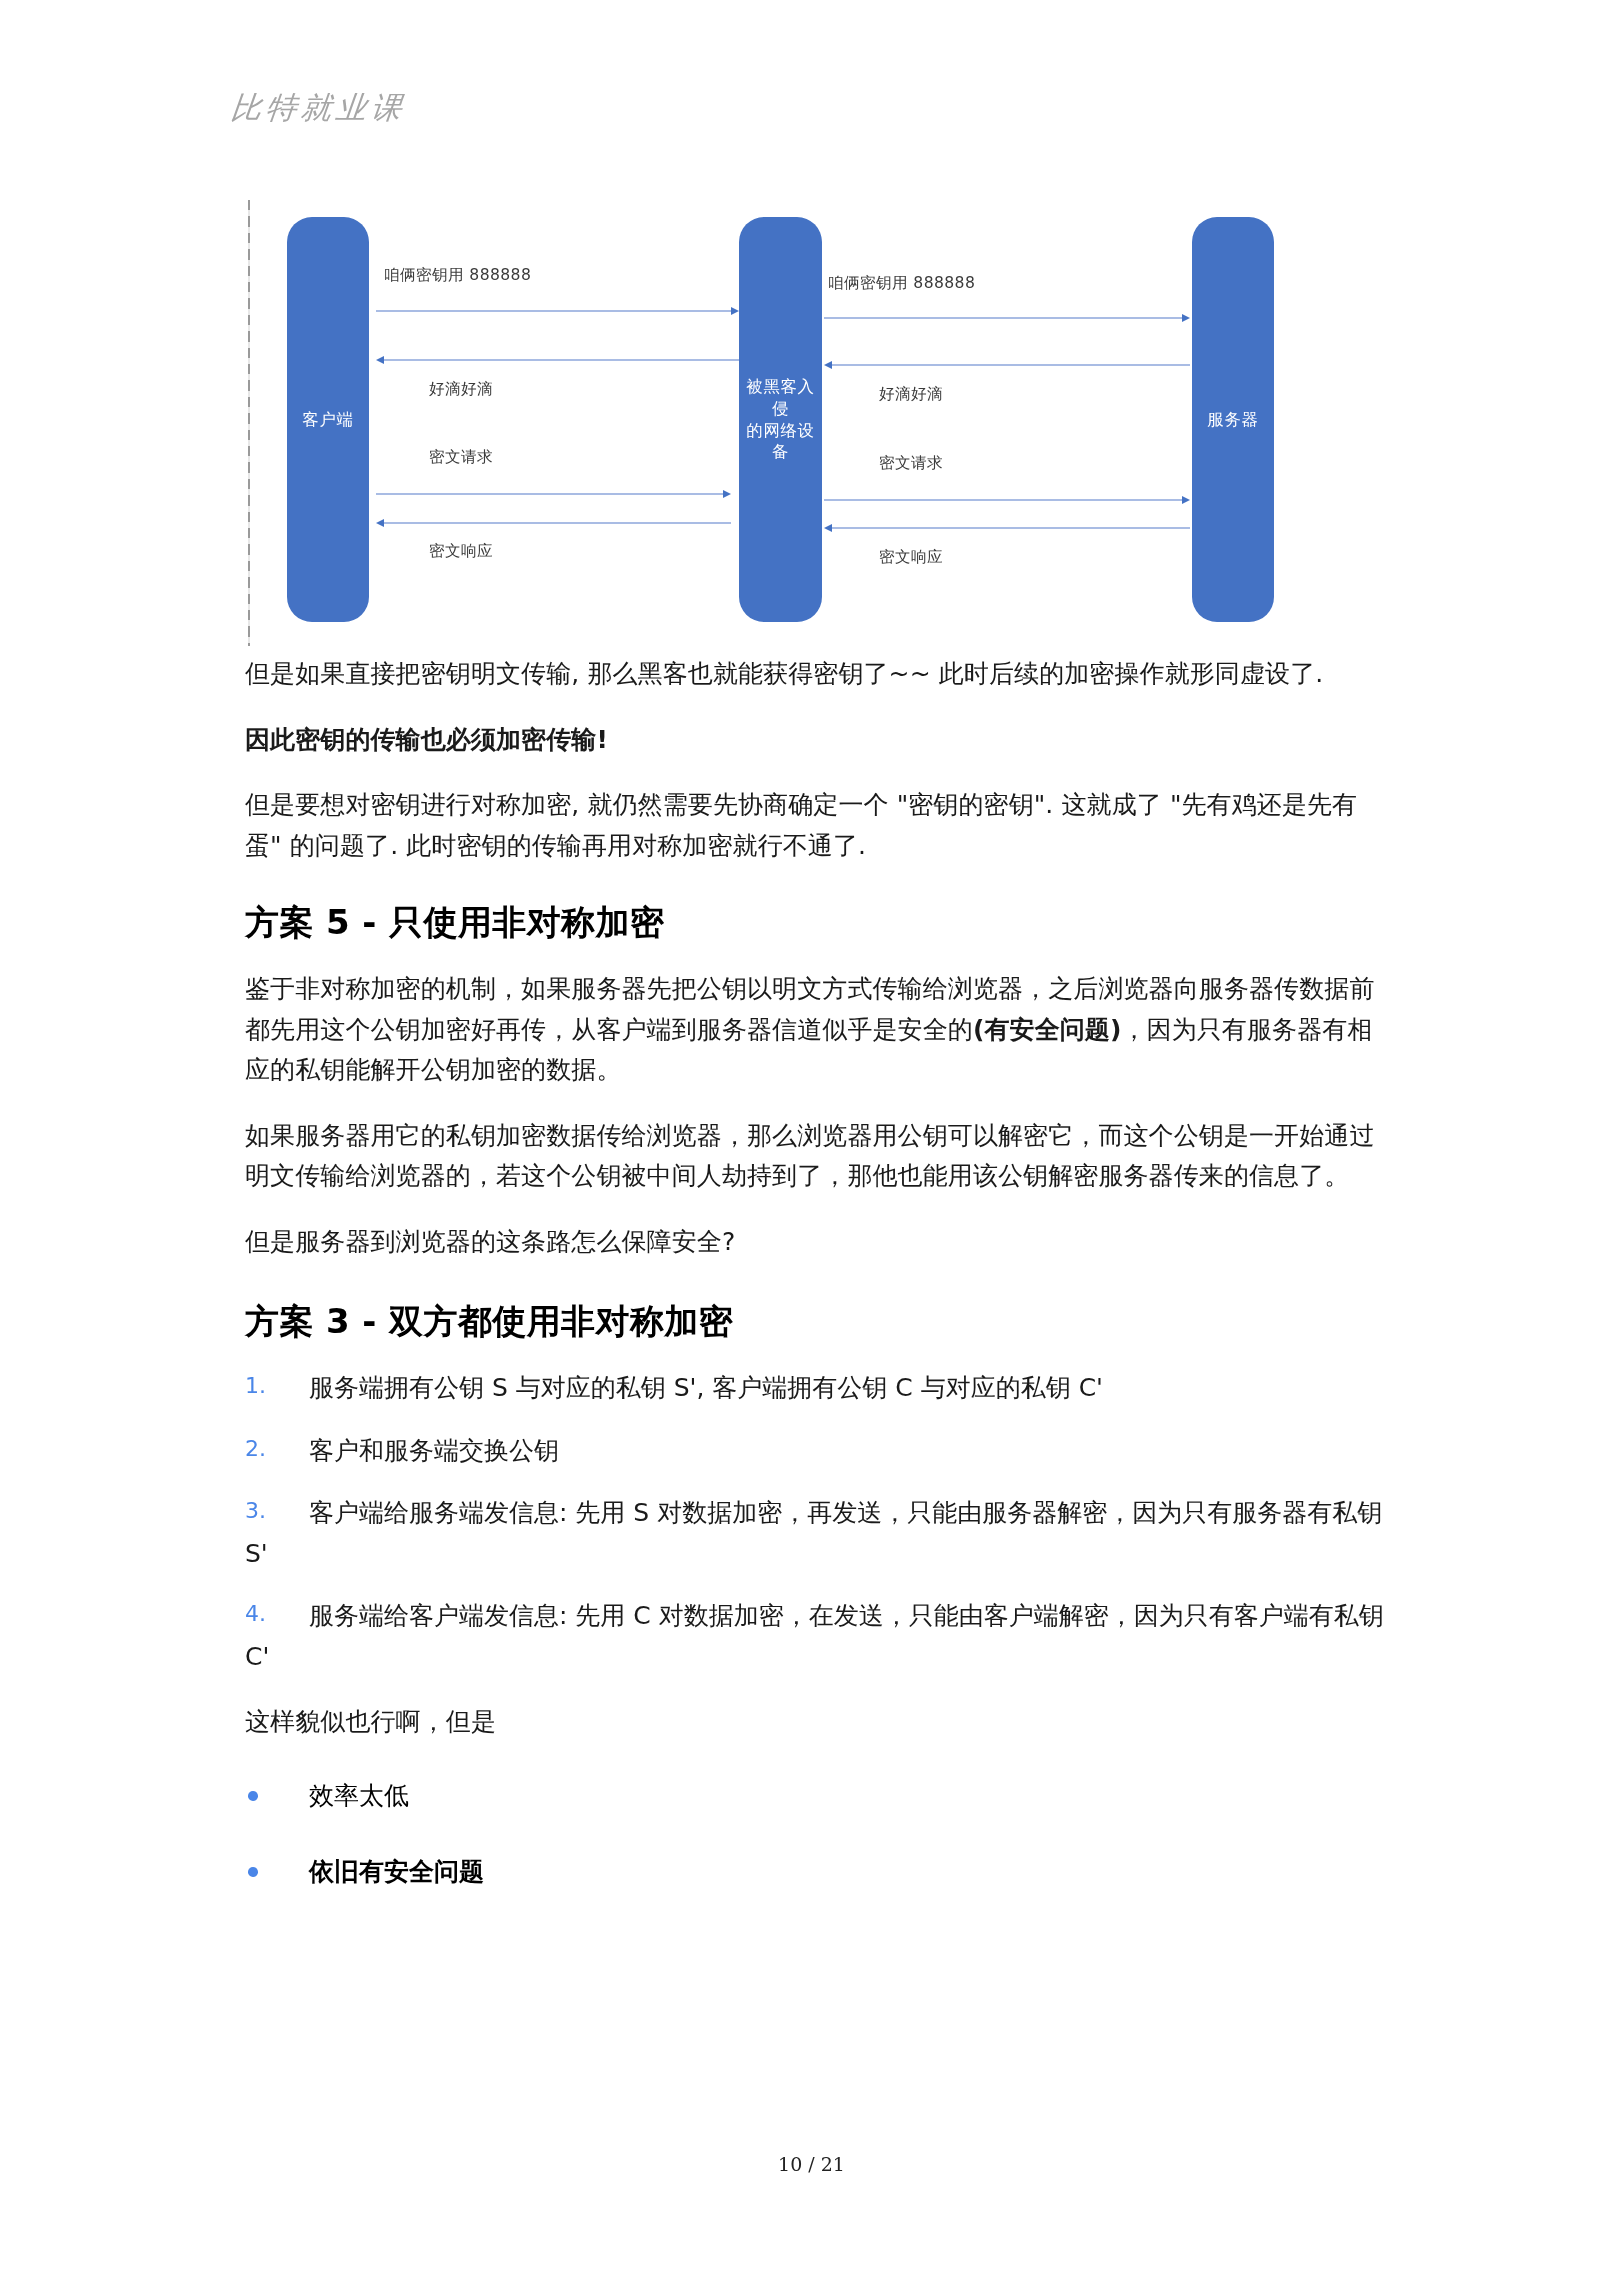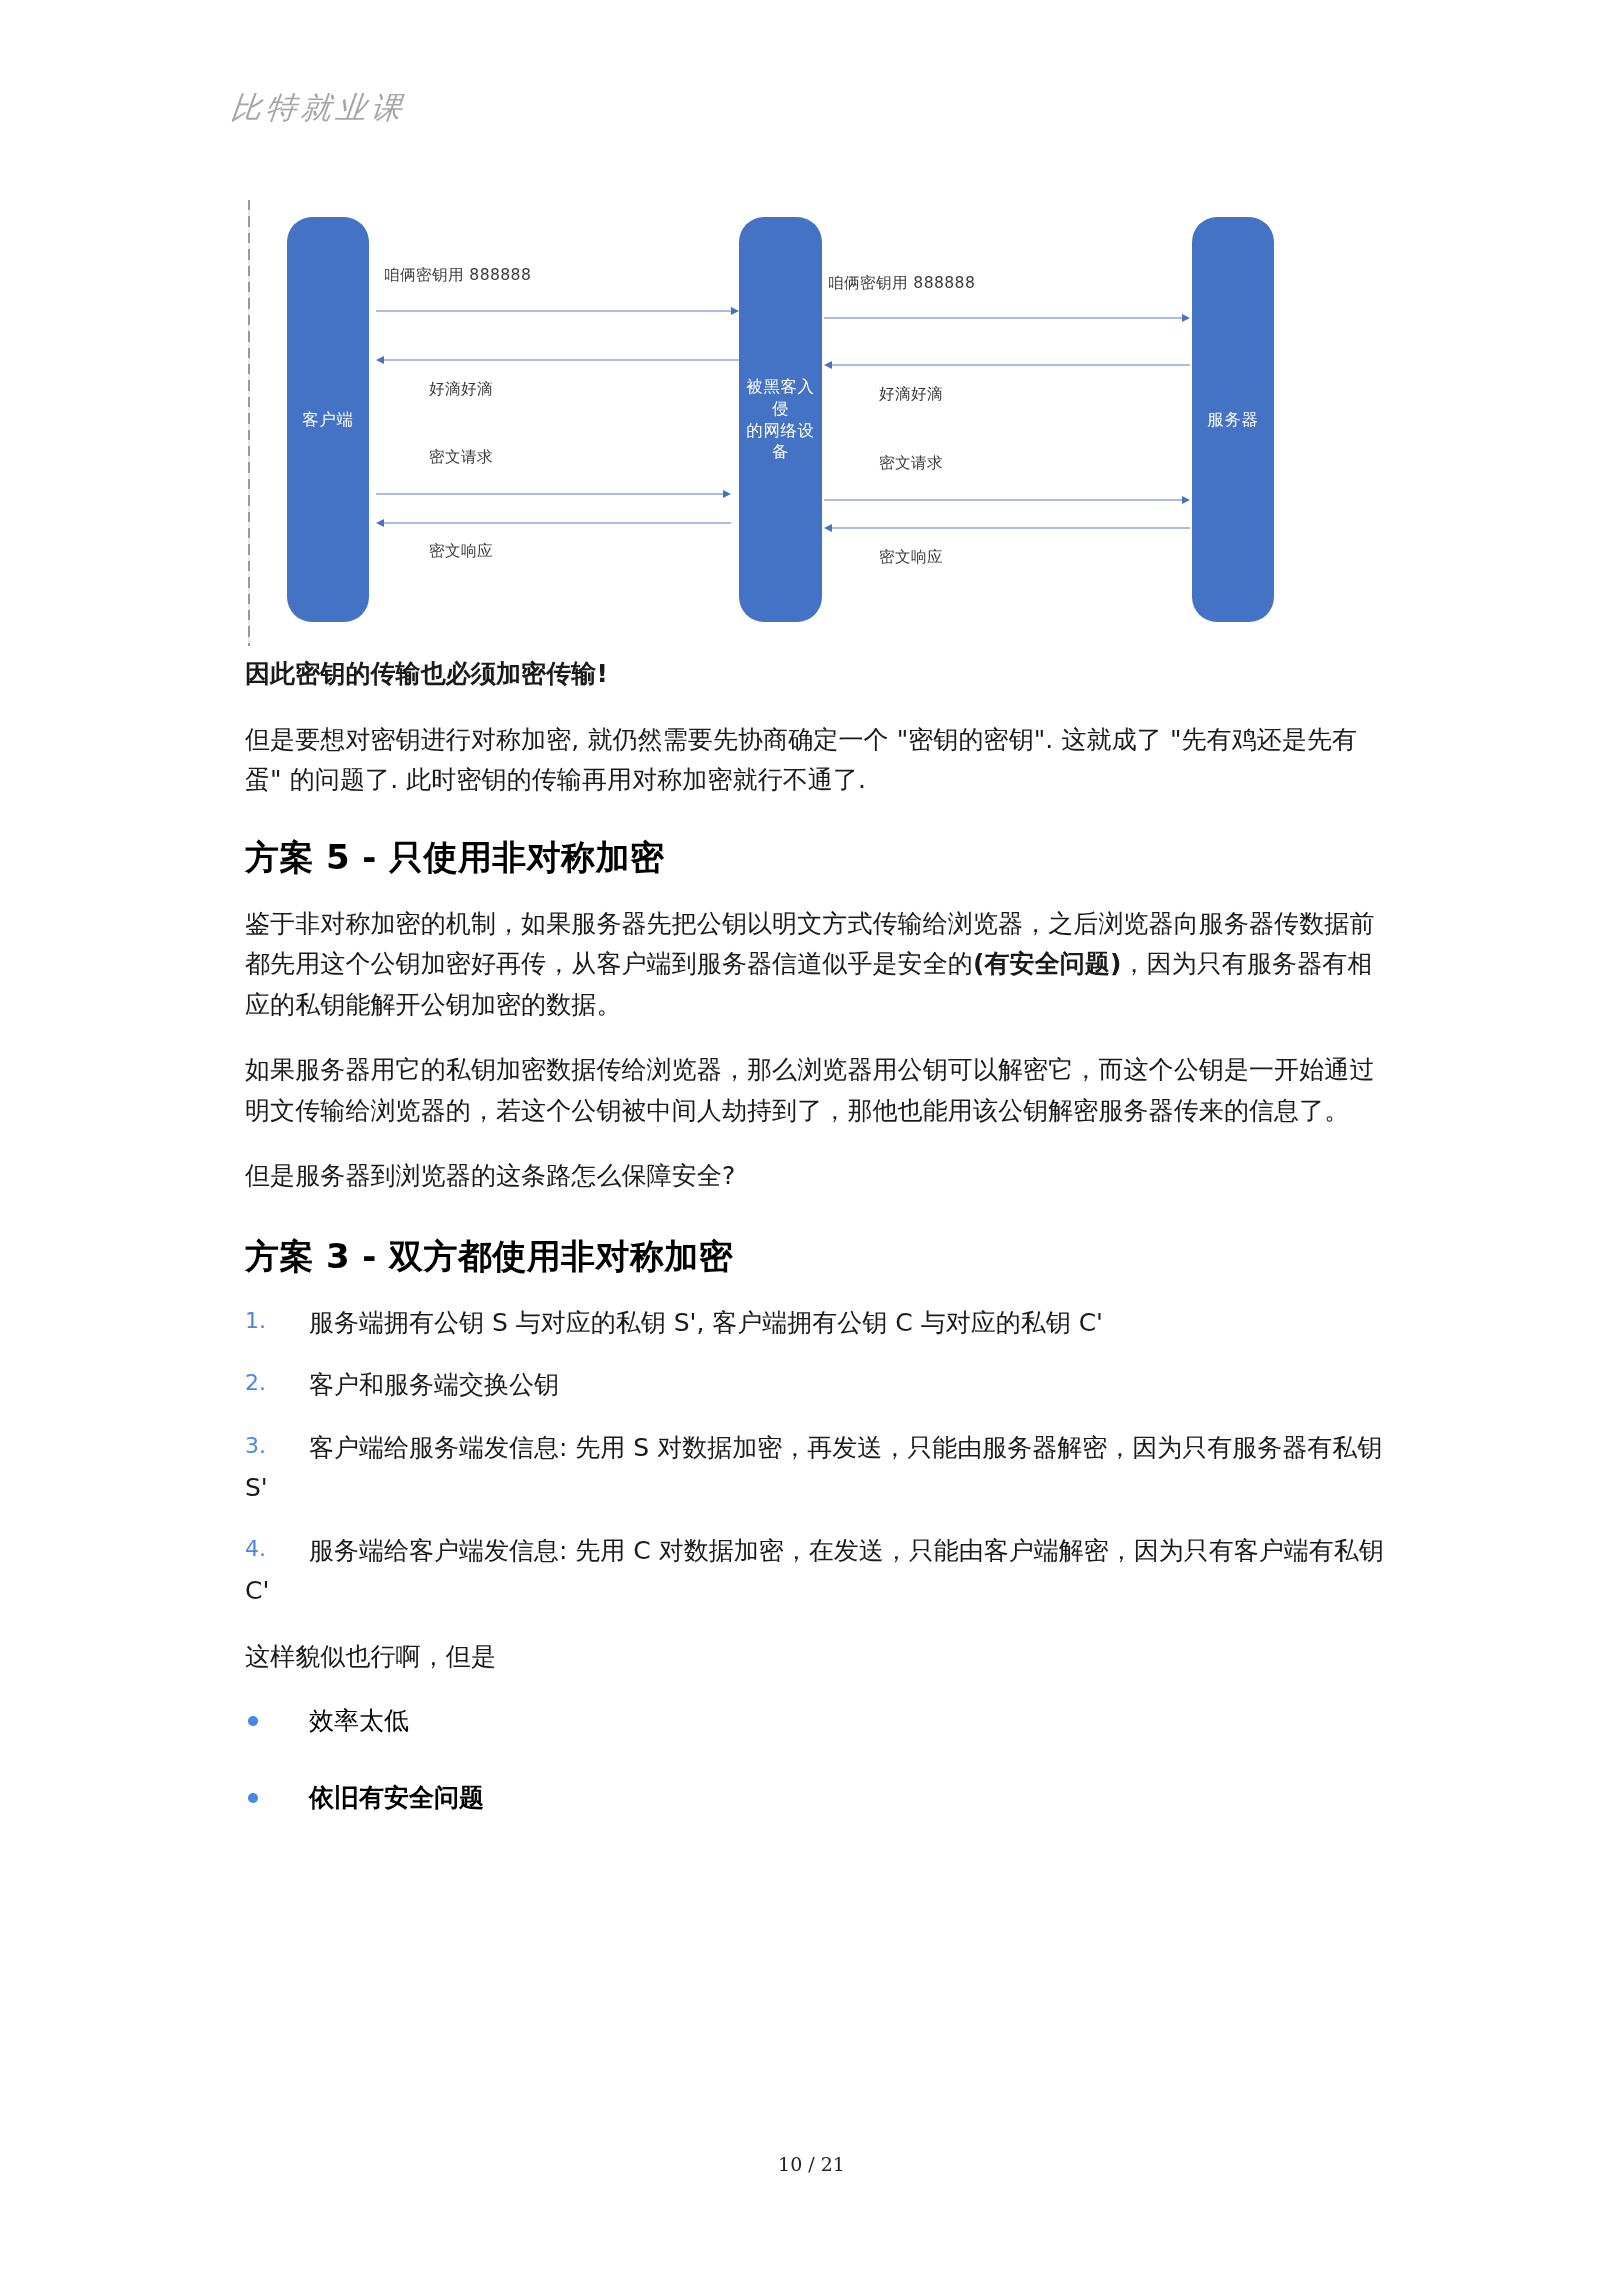--- a/index.html
+++ b/index.html
@@ -261,20 +261,21 @@
 
     <div class="arrow-row" style="left:576px; top:340px; width:368px;">
       <div class="arrow-line" style="left:8.2px; width:358px;"></div>
       <div class="arrow-head left" style="left:0;"></div>
     </div>
     <div class="arrow-text" style="left:631px; top:360px;">密文响应</div>
   </div>
 
   <div class="content">
 
+    <p class="para">但是如果直接把密钥明文传输, 那么黑客也就能获得密钥了~~ 此时后续的加密操作就形同虚设了.</p>
 
     <p class="para bold">因此密钥的传输也必须加密传输!</p>
 
     <p class="para">但是要想对密钥进行对称加密, 就仍然需要先协商确定一个 "密钥的密钥". 这就成了 "先有鸡还是先有蛋" 的问题了. 此时密钥的传输再用对称加密就行不通了.</p>
 
     <h2 class="section first">方案 5 - 只使用非对称加密</h2>
 
     <p class="para"><span>鉴于非对称加密的机制，如果服务器先把公钥以明文方式传输给浏览器，之后浏览器向服务器传数据前都先用这个公钥加密好再传，从客户端到服务器信道似乎是安全的</span><span class="bold">(有安全问题)</span><span>，因为只有服务器有相应的私钥能解开公钥加密的数据。</span></p>
 
     <p class="para">如果服务器用它的私钥加密数据传给浏览器，那么浏览器用公钥可以解密它，而这个公钥是一开始通过明文传输给浏览器的，若这个公钥被中间人劫持到了，那他也能用该公钥解密服务器传来的信息了。</p>
@@ -295,21 +296,21 @@
       <li class="numitem wrap">
         <span class="marker">3.</span>
         <span class="itemtext">客户端给服务端发信息: 先用 S 对数据加密，再发送，只能由服务器解密，因为只有服务器有私钥 S'</span>
       </li>
       <li class="numitem wrap">
         <span class="marker">4.</span>
         <span class="itemtext">服务端给客户端发信息: 先用 C 对数据加密，在发送，只能由客户端解密，因为只有客户端有私钥 C'</span>
       </li>
     </ol>
 
-    <p class="para" style="margin-top:25px; margin-bottom:24px;">这样貌似也行啊，但是</p>
+    <p class="para" style="margin-top:25px; margin-bottom:33px;">这样貌似也行啊，但是</p>
 
     <ul class="bullist">
       <li class="bullitem">
         <span class="bullet"></span>
         <span>效率太低</span>
       </li>
       <li class="bullitem">
         <span class="bullet"></span>
         <span class="bold">依旧有安全问题</span>
       </li>

